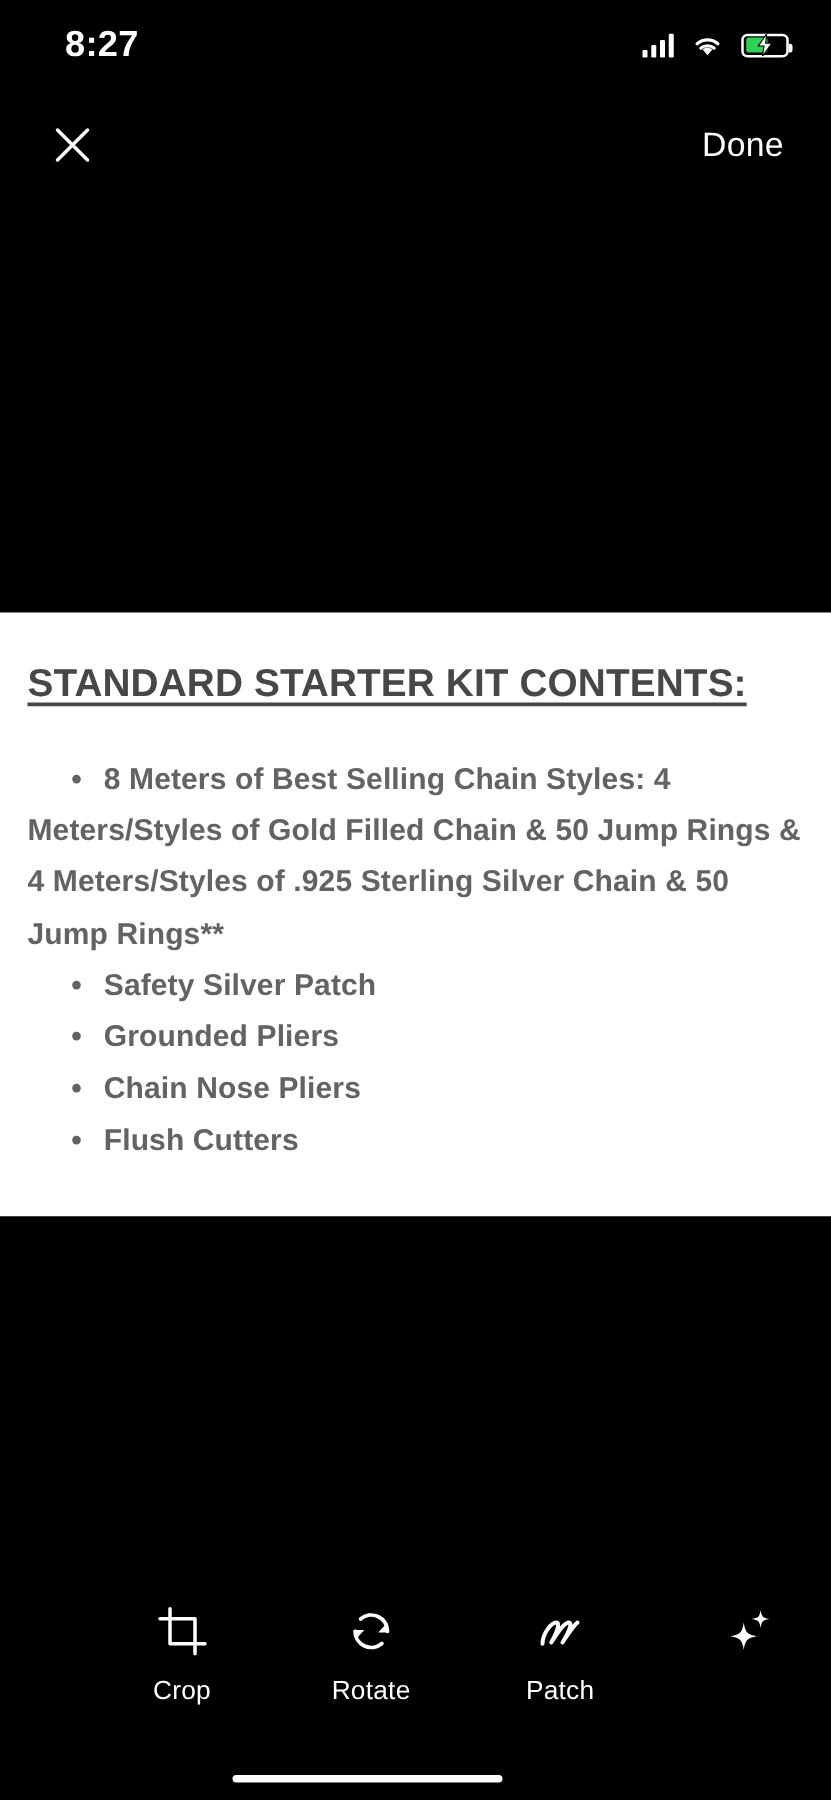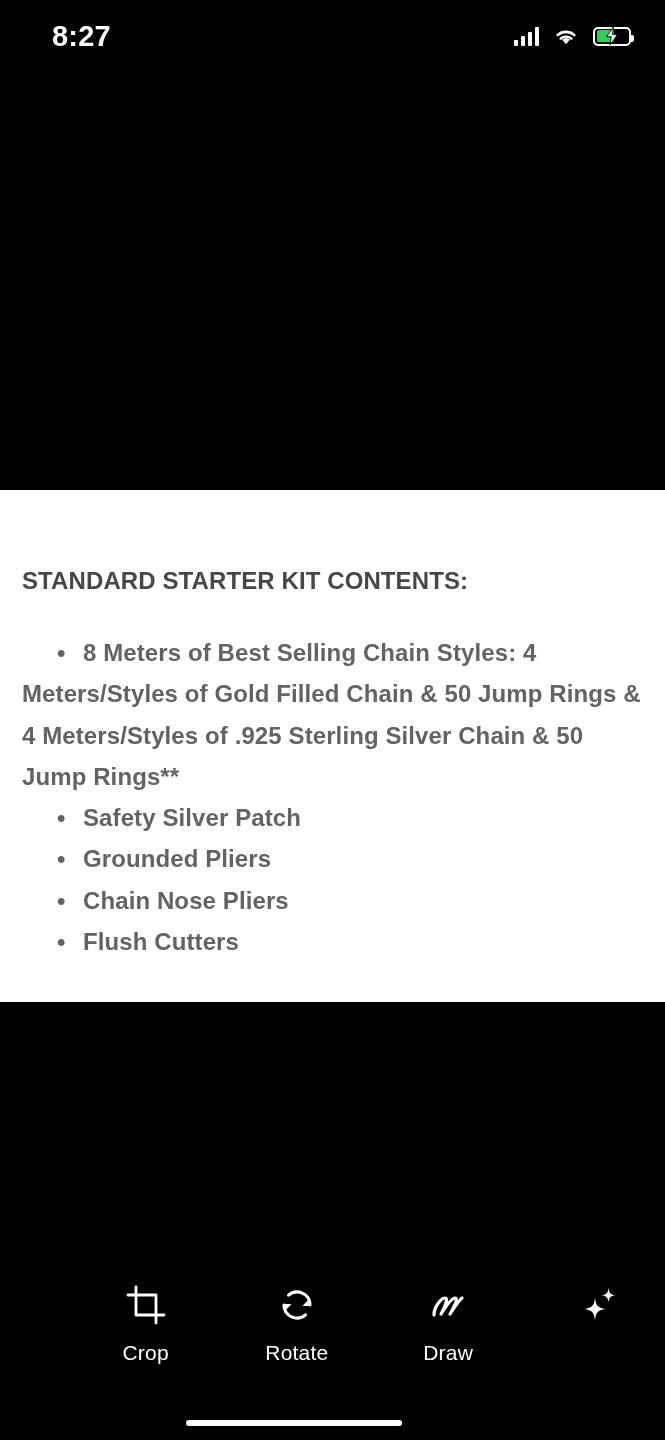--- a/index.html
+++ b/index.html
@@ -100,28 +100,28 @@
   }
   .doc-card {
     position:absolute;
     top:330px; left:0;
     width:665px;
     min-height:458px;
     background:#fff;
     padding:38px 22px 40px 22px;
   }
   .doc-heading {
-    font-size:24px;
+    font-size:31px;
     font-weight:700;
     color:#474747;
+    text-decoration:underline;
     text-underline-offset:5px;
     text-decoration-thickness:2.5px;
     letter-spacing:0.1px;
     line-height:1.25;
-    margin-top:38px;
   }
   .doc-list {
     margin-top:36px;
     list-style:none;
   }
   .doc-list li {
     position:relative;
     color:#636363;
     font-size:24px;
     font-weight:700;
@@ -204,20 +204,28 @@
       <div class="battery">
         <div class="battery-fill" style="width:55%"></div>
         <svg class="bolt" viewBox="0 0 14 18">
           <path d="M8.4 0 L1.6 9.8 H6.2 L5.0 18 L12.4 7.6 H7.5 Z" fill="#fff" stroke="#000" stroke-width="0.9"></path>
         </svg>
       </div>
 
     </div>
   </div>
 
+  <div class="nav-bar">
+    <div class="close-btn">
+      <svg width="30" height="30" viewBox="0 0 30 30">
+        <path d="M3 3 L27 27 M27 3 L3 27" stroke="#fff" stroke-width="2.8" stroke-linecap="round"></path>
+      </svg>
+    </div>
+    <div class="done-btn">Done</div>
+  </div>
 
   <div class="canvas">
     <div class="doc-card">
       <div class="doc-heading">STANDARD STARTER KIT CONTENTS:</div>
       <ul class="doc-list">
         <li><span class="bullet">•</span><span>8 Meters of Best Selling Chain Styles: 4 Meters/Styles of Gold Filled Chain &amp; 50 Jump Rings &amp; 4 Meters/Styles of .925 Sterling Silver Chain &amp; 50 Jump Rings**</span></li>
         <li><span class="bullet">•</span><span>Safety Silver Patch</span></li>
         <li><span class="bullet">•</span><span>Grounded Pliers</span></li>
         <li><span class="bullet">•</span><span>Chain Nose Pliers</span></li>
         <li><span class="bullet">•</span><span>Flush Cutters</span></li>
@@ -248,21 +256,21 @@
       </div>
       <div class="tool-label">Rotate</div>
     </div>
 
     <div class="tool">
       <div class="tool-icon">
         <svg width="40" height="40" viewBox="0 0 40 40">
           <path d="M6 30 C6 22, 13 13, 17 13 C21 13, 16 24, 13 29 C17 23, 23 13, 27 13 C31 13, 25 24, 22 29 C26 23, 31 15, 34 13" stroke="#fff" stroke-width="3.2" fill="none" stroke-linecap="round" stroke-linejoin="round"></path>
         </svg>
       </div>
-      <div class="tool-label">Draw</div>
+      <div class="tool-label">Patch</div>
     </div>
 
     <div class="tool">
       <div class="tool-icon">
         <svg width="40" height="40" viewBox="0 0 40 40">
           <path d="M16 13 C17.2 21, 18.8 22.6, 26.5 24 C18.8 25.4, 17.2 27, 16 35 C14.8 27, 13.2 25.4, 5.5 24 C13.2 22.6, 14.8 21, 16 13 Z" fill="#fff"></path>
           <path d="M29.5 3 C30.3 8.4, 31.3 9.4, 36.5 10.2 C31.3 11, 30.3 12, 29.5 17.4 C28.7 12, 27.7 11, 22.5 10.2 C27.7 9.4, 28.7 8.4, 29.5 3 Z" fill="#fff"></path>
         </svg>
       </div>
     </div>

